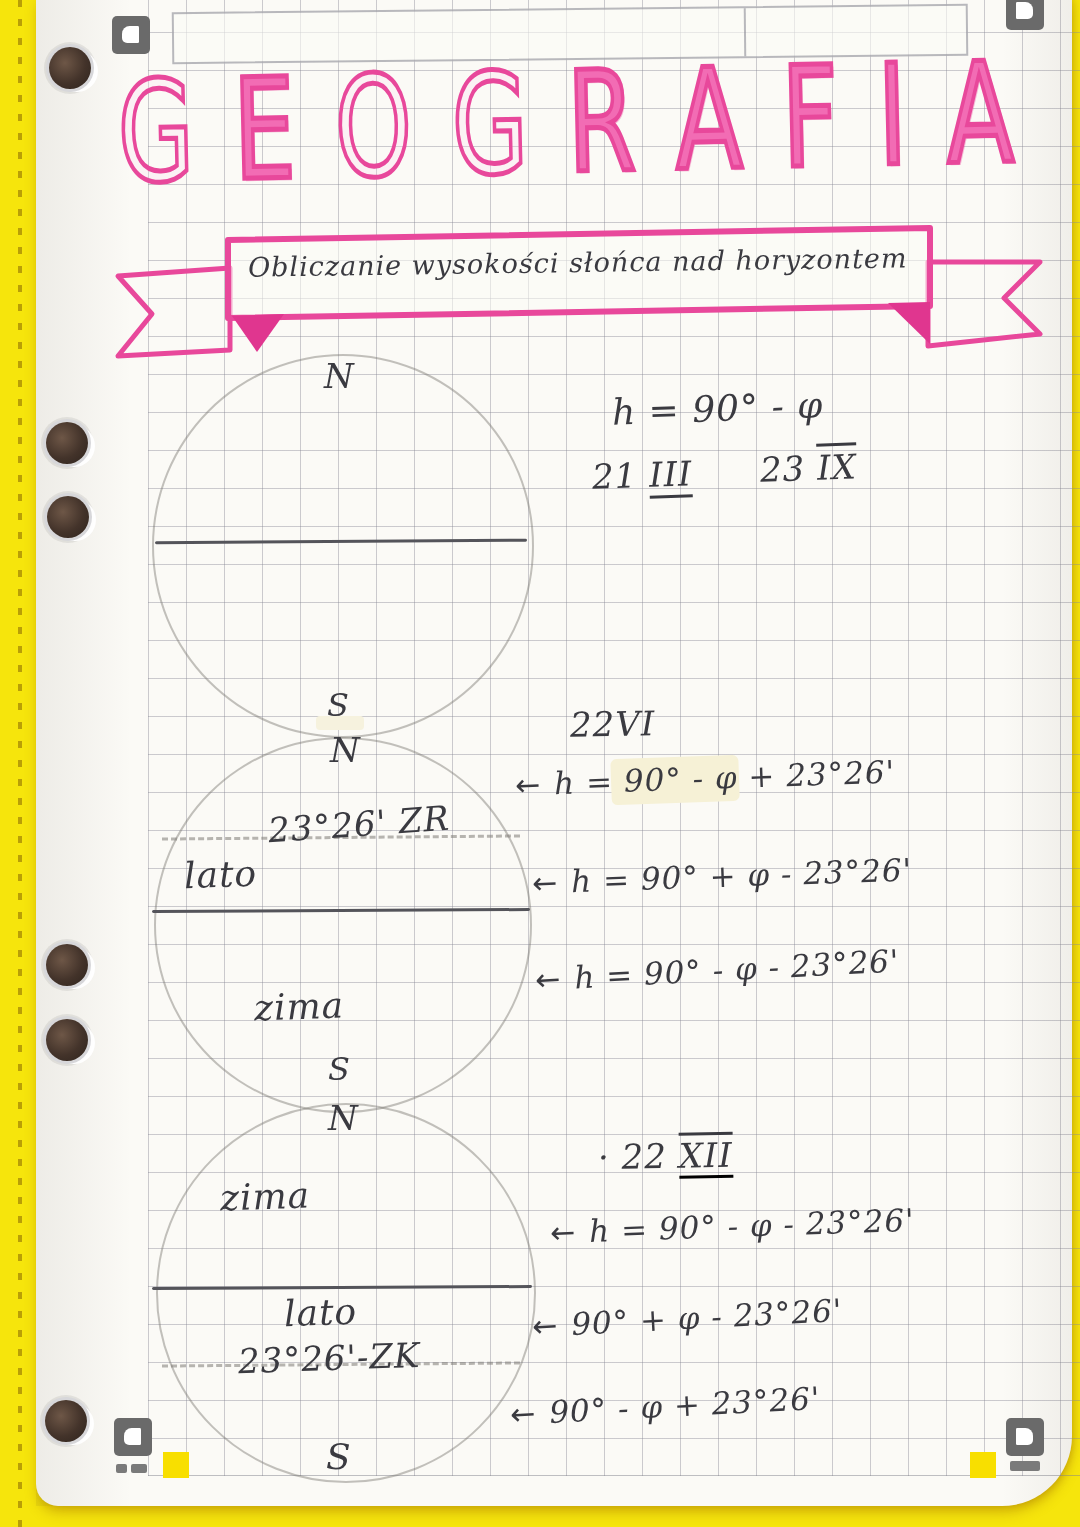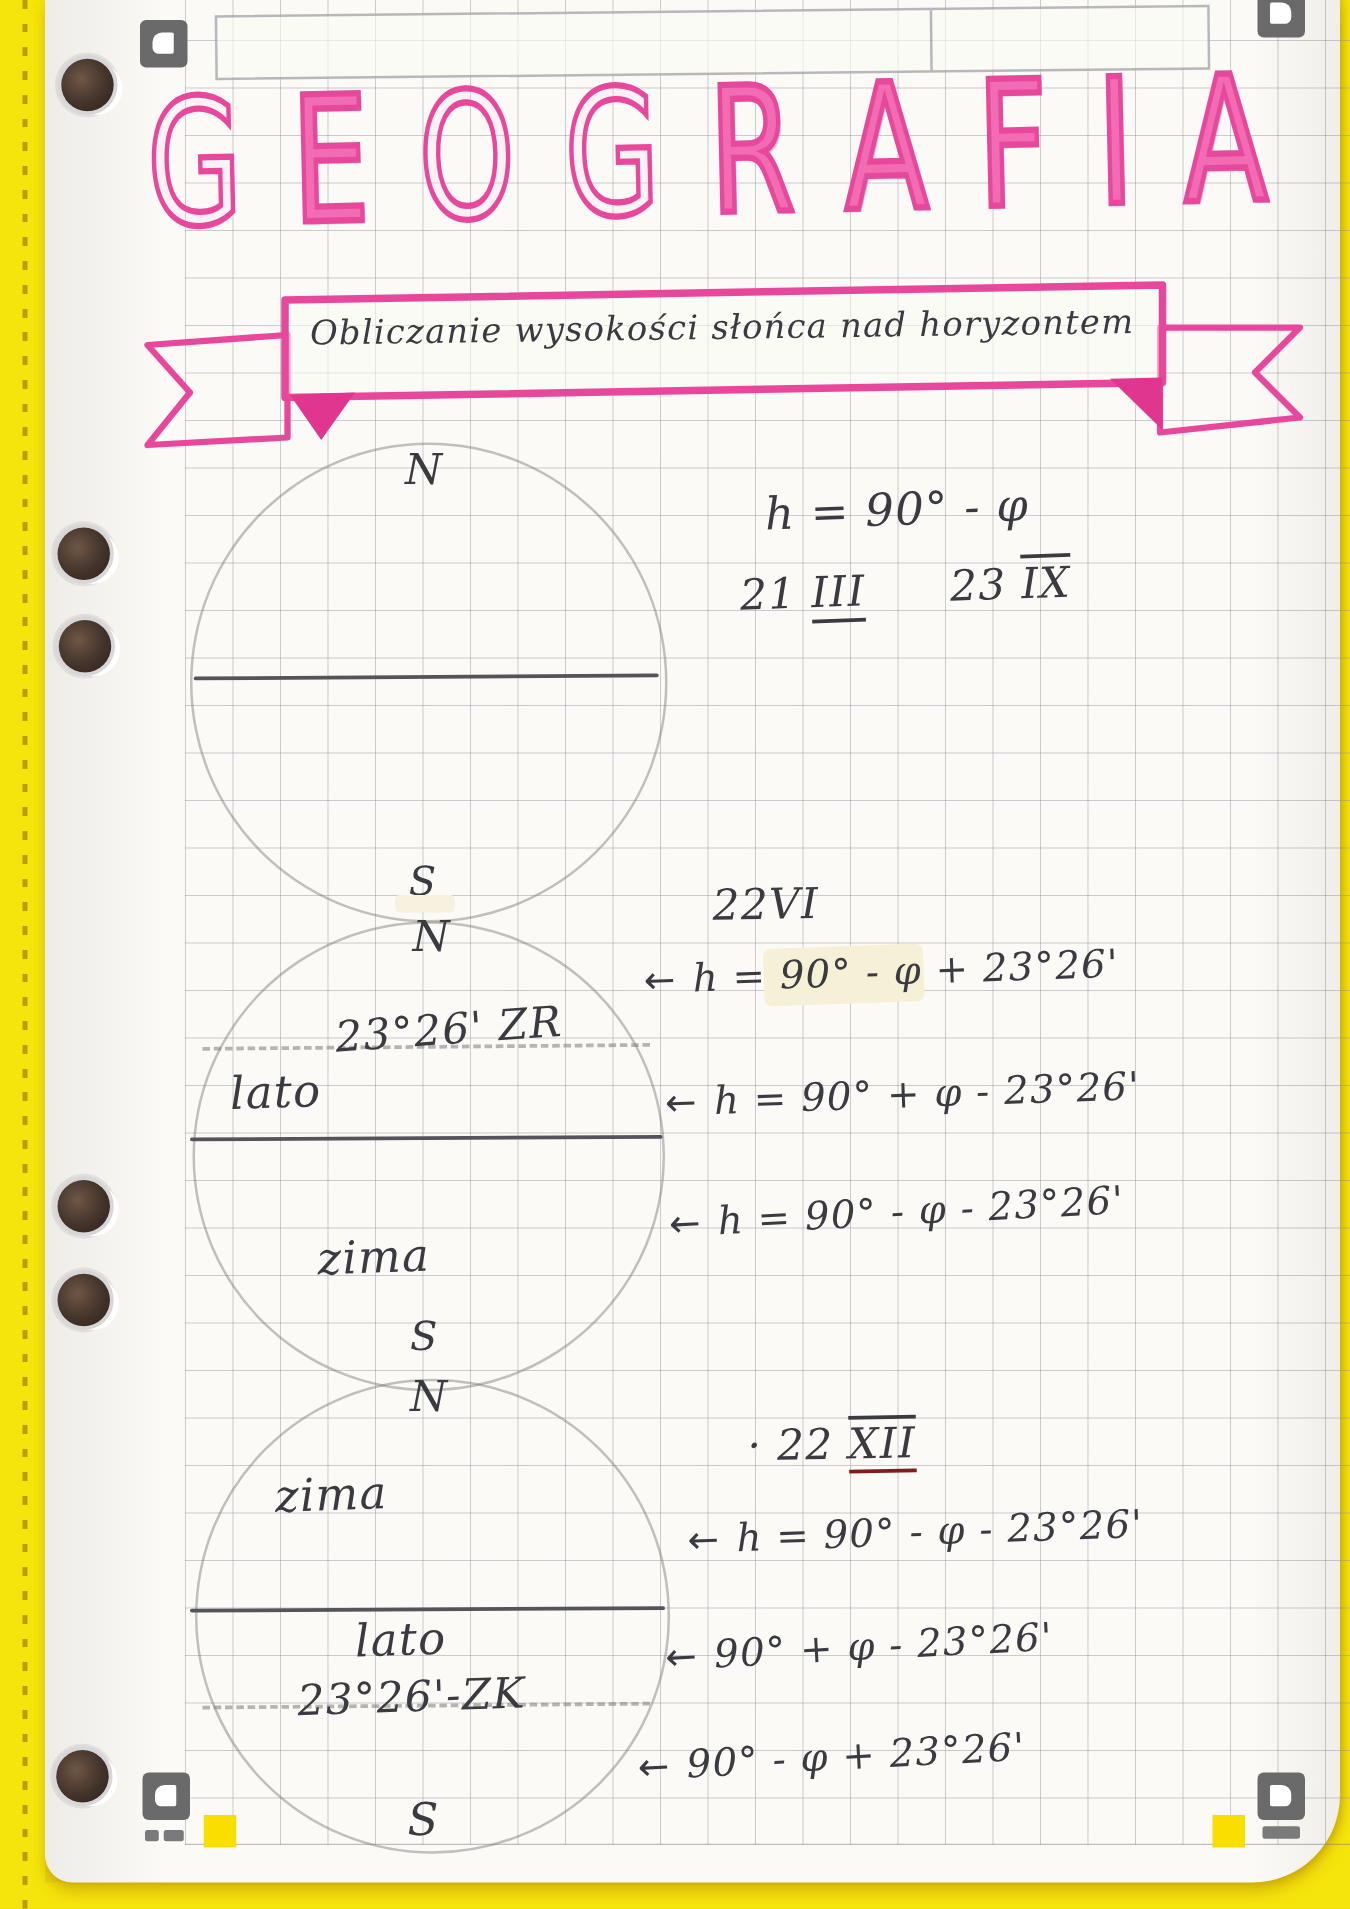--- a/index.html
+++ b/index.html
@@ -56,21 +56,21 @@
   .tropic{position:absolute;border-top:3px dashed rgba(125,122,116,.55);}
   .correction-mark{position:absolute;background:#f6f2de;border-radius:4px;}
   
   .hw{position:absolute;font-family:"DejaVu Serif",serif;font-style:italic;color:#3a3a40;
     white-space:nowrap;letter-spacing:1px;}.fs36{font-size:36px}.fs34{font-size:34px}.fs32{font-size:32px}.fs31{font-size:31px}
   .r1{transform:rotate(-1deg)}.r2{transform:rotate(-2deg)}.r3{transform:rotate(-3deg)}.r4{transform:rotate(-4deg)}
   .formula-row{position:absolute;display:flex;align-items:center;gap:14px;}
   .arrow{font-family:"DejaVu Sans",sans-serif;font-style:normal;font-size:30px;color:#3a3a40;}
   .u-line{border-bottom:3px solid #3a3a40;padding-bottom:1px;}
   .o-line{border-top:3px solid #3a3a40;padding-top:1px;}
-  .ou-line{border-top:3px solid #3a3a40;border-bottom:3px solid #7f1d1d;font-style:italic;}
+  .ou-line{border-top:3px solid #3a3a40;border-bottom:3px solid #000000;font-style:italic;}
   .hl{position:absolute;background:#f4eec9;border-radius:6px;z-index:-1;}
   .hl-inline{position:absolute;background:#f6f1d6;border-radius:6px;z-index:0;}
   .fr-text{position:relative;z-index:1;}
 </style>
 </head>
 <body>
 
 <div class="canvas">
 
   <div class="perf-dots"></div>

